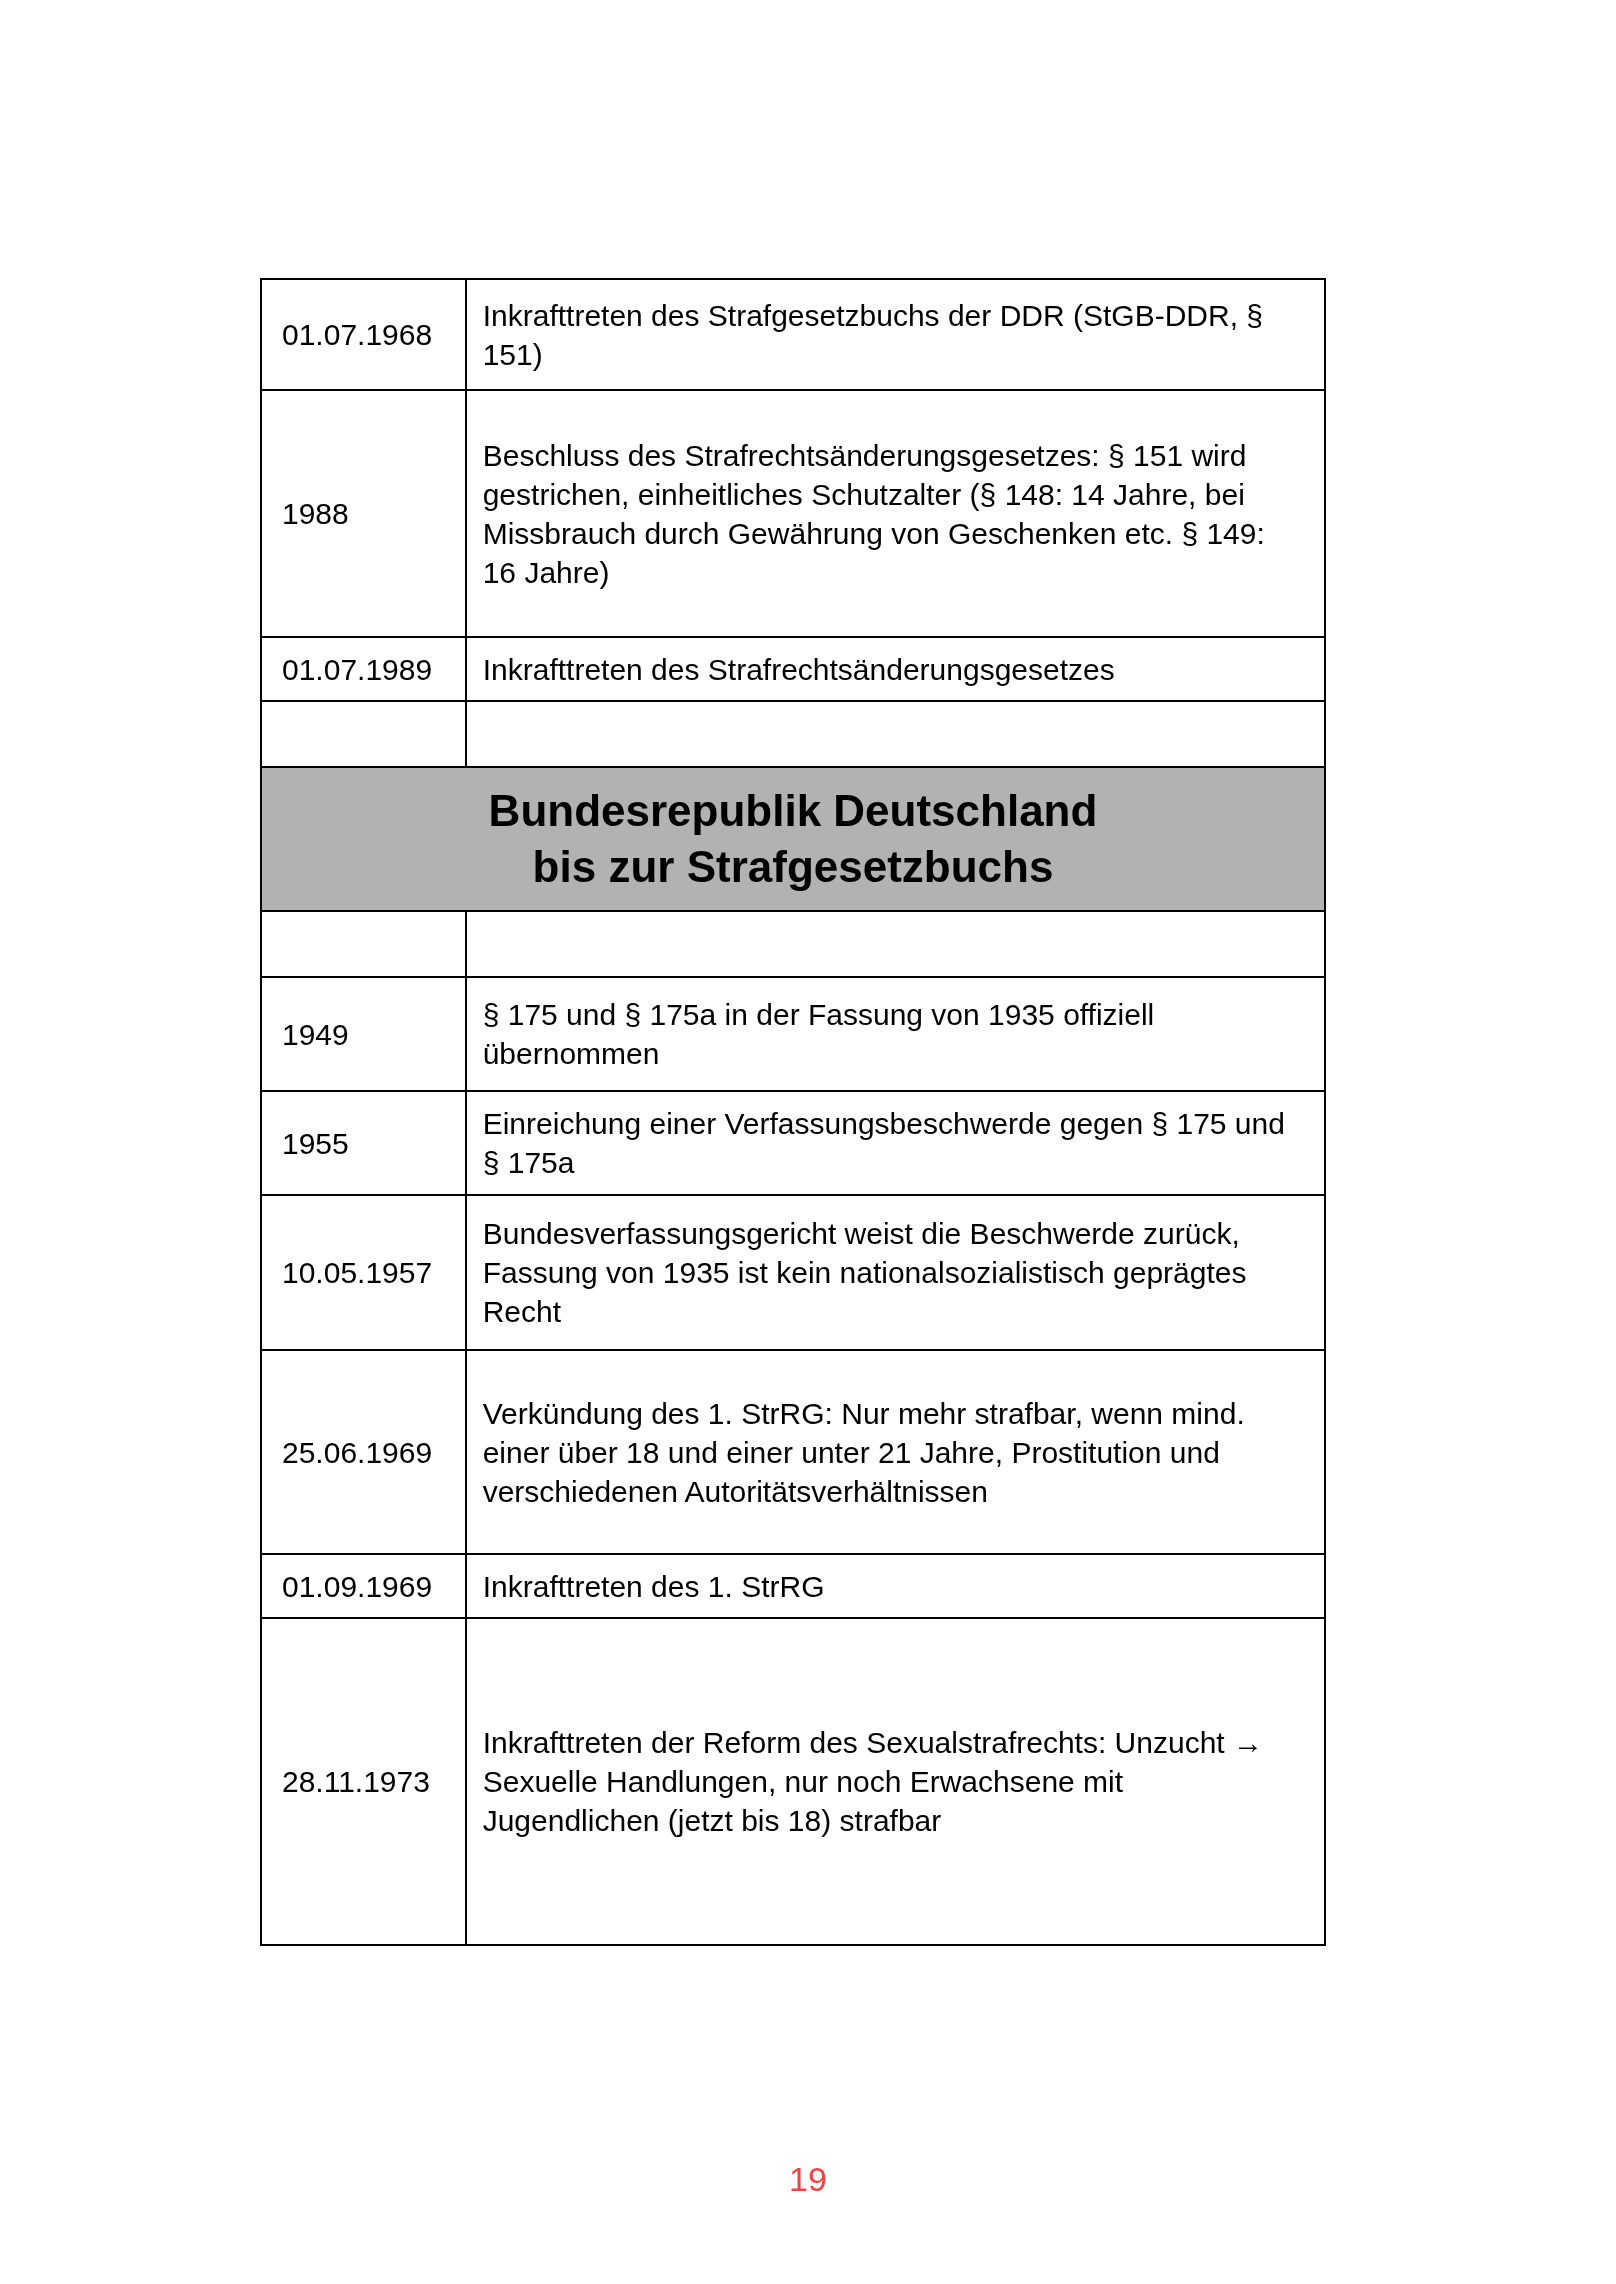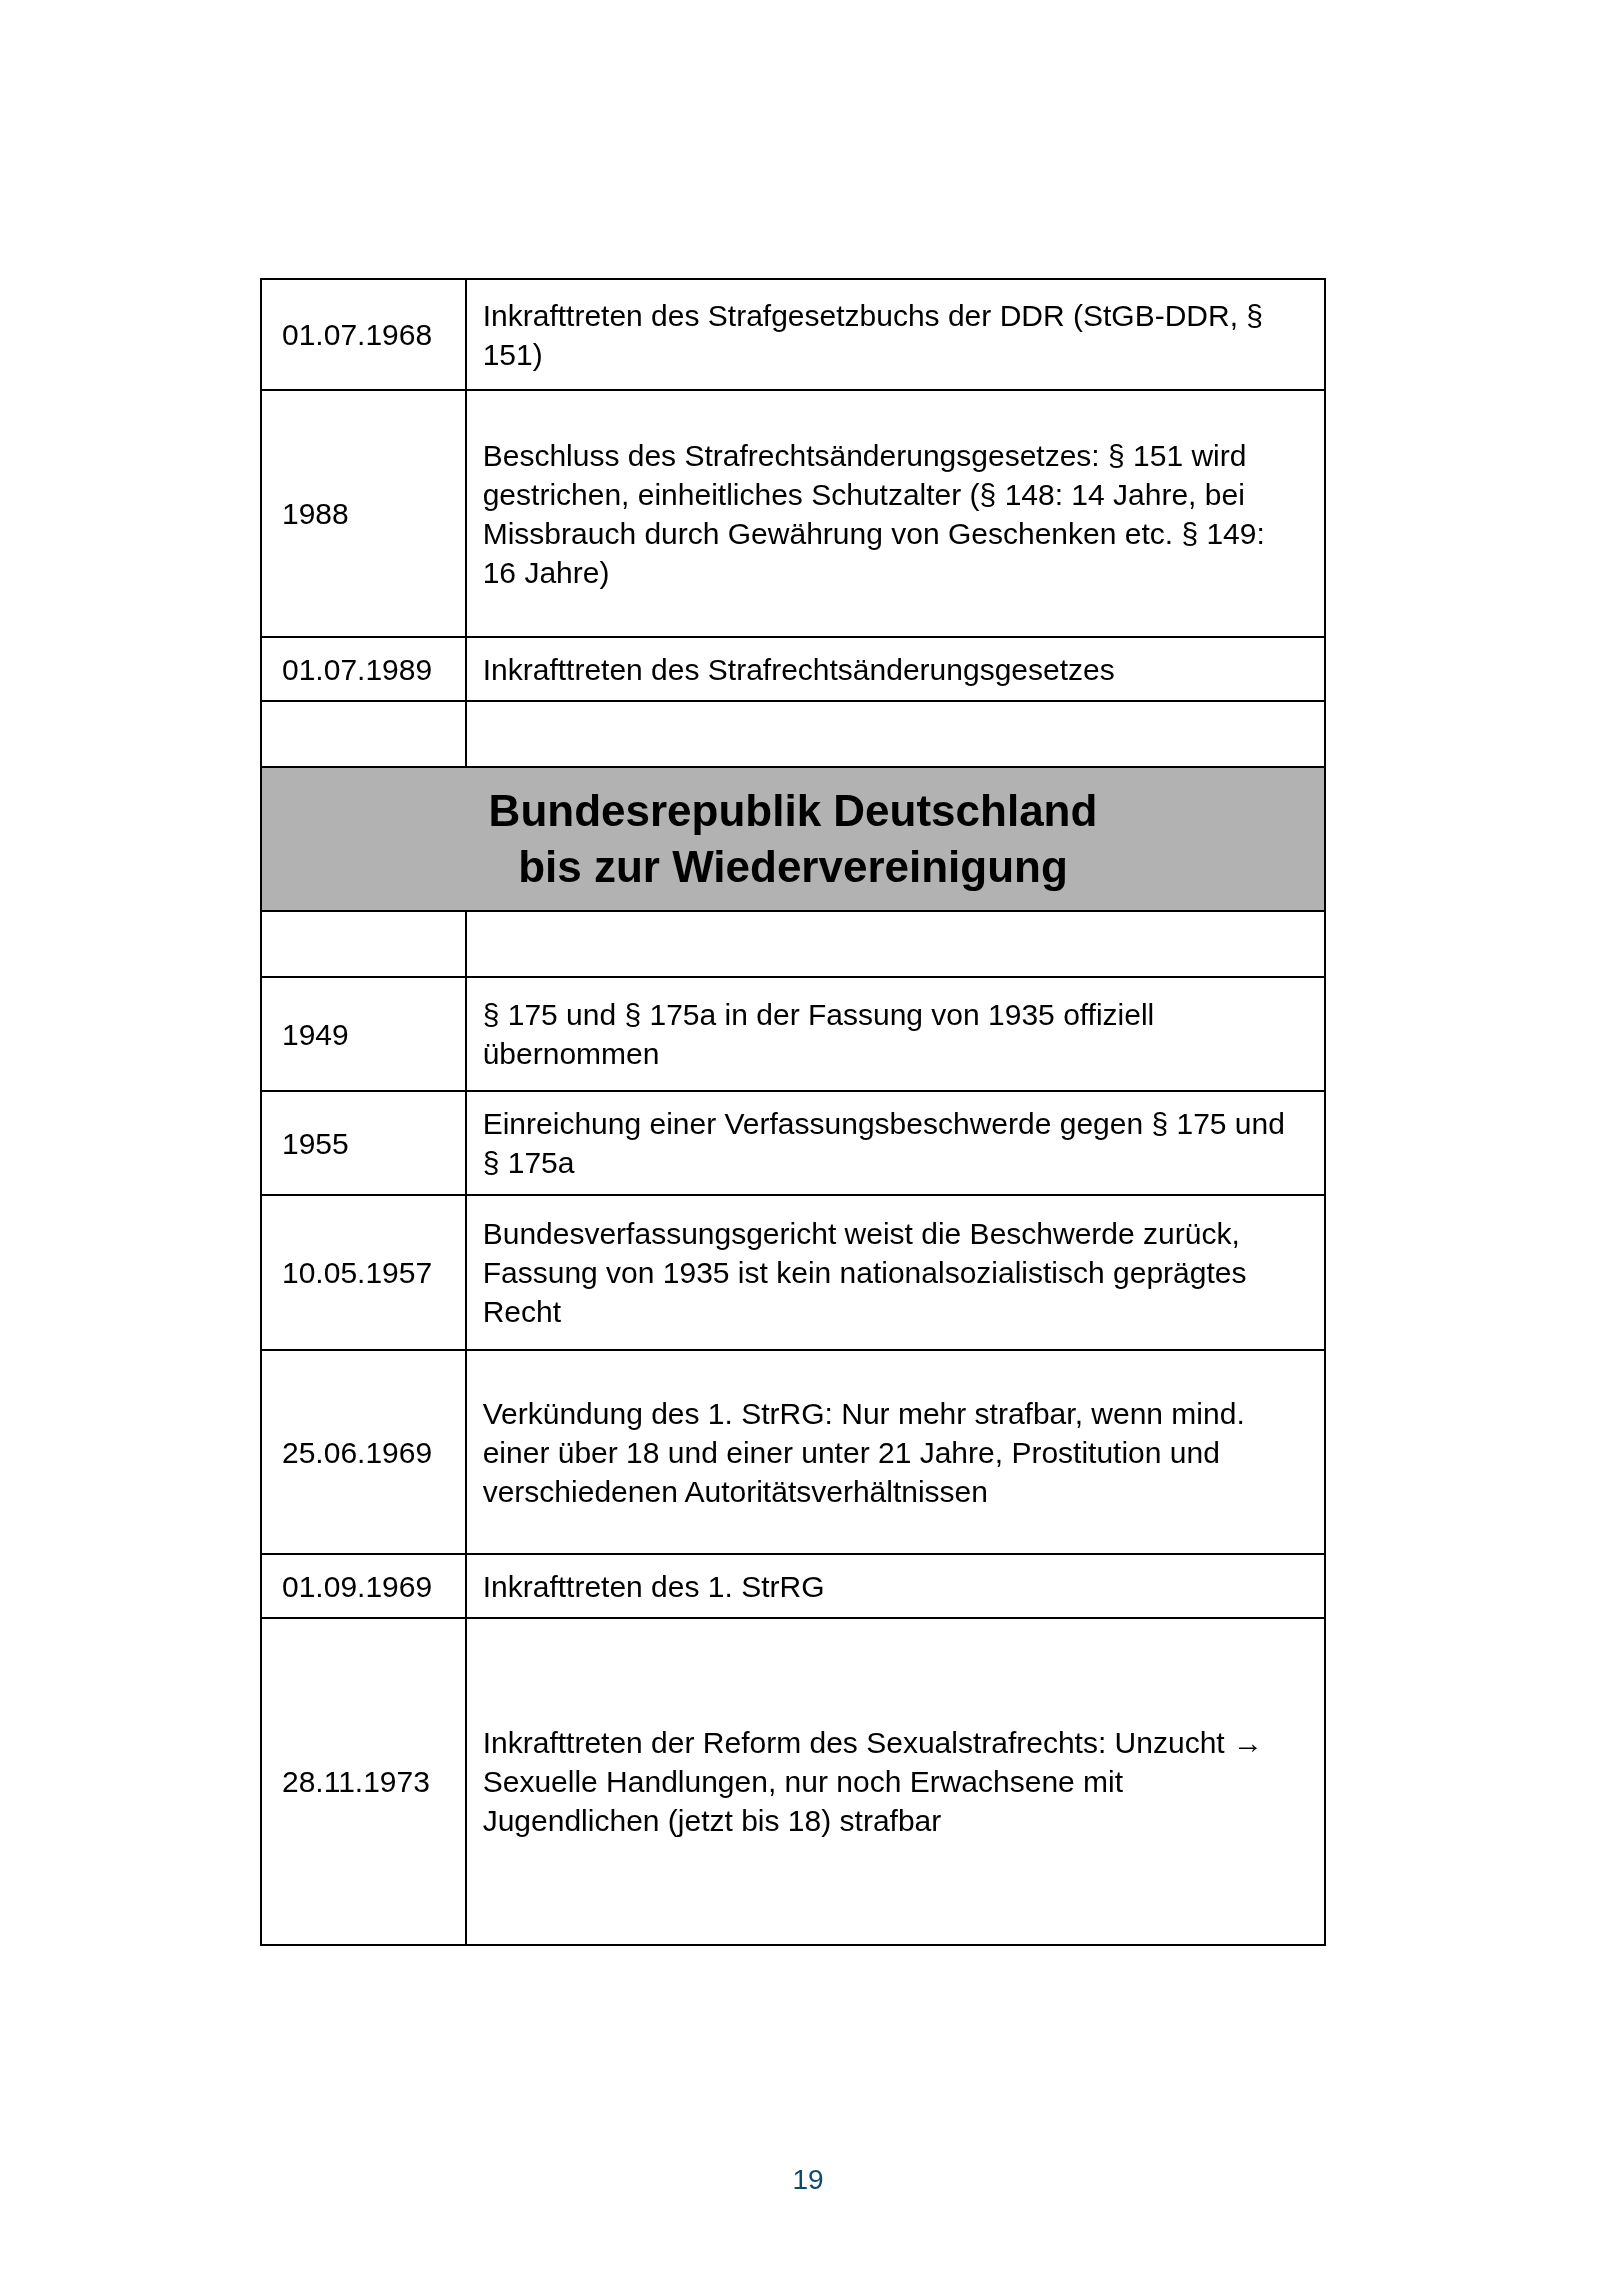--- a/index.html
+++ b/index.html
@@ -51,23 +51,23 @@
   }
   tr.spacer td {
     padding: 0;
   }
   .page-number {
     position: absolute;
     top: 2160px;
     left: 0;
     width: 100%;
     text-align: center;
-    font-size: 28px;
+    font-size: 34px;
     line-height: 39px;
-    color: #0c4a6e;
+    color: #ef4444;
   }
 </style>
 </head>
 <body>
 
 <div class="page">
 
   <table class="timeline">
     <colgroup>
         <col class="c-date">
@@ -92,21 +92,21 @@
       </tr>
 
       <tr class="spacer" style="height:66px">
         <td></td>
         <td></td>
       </tr>
 
       <tr class="section" style="height:144px">
         <td colspan="2">
           <div>Bundesrepublik Deutschland</div>
-          <div>bis zur Wiedervereinigung</div>
+          <div>bis zur Strafgesetzbuchs</div>
         </td>
       </tr>
 
       <tr class="spacer" style="height:66px">
         <td></td>
         <td></td>
       </tr>
 
       <tr style="height:114px">
         <td class="date">1949</td>

